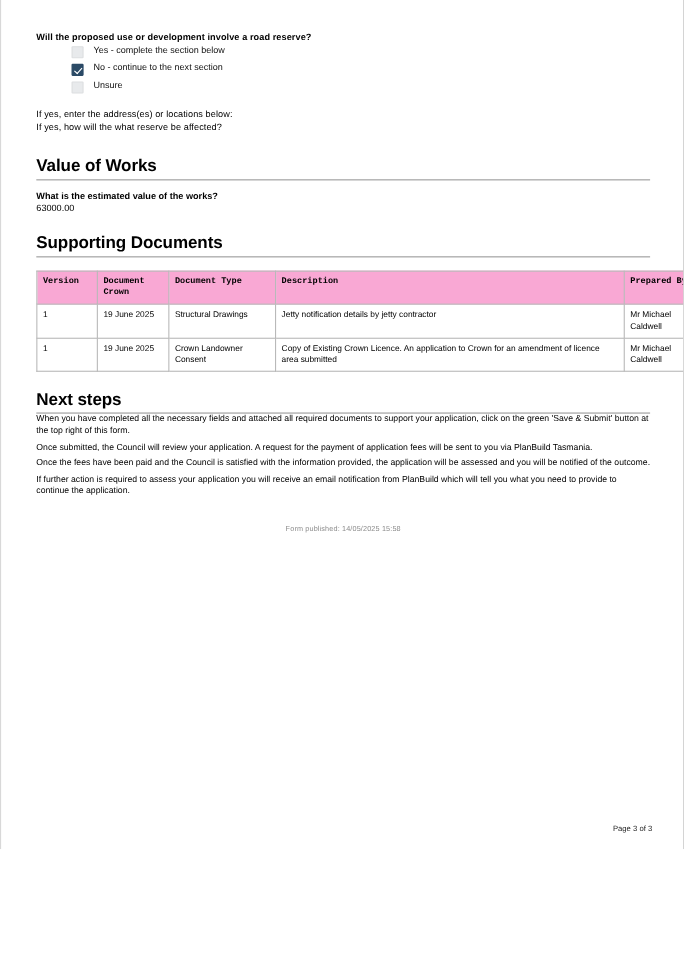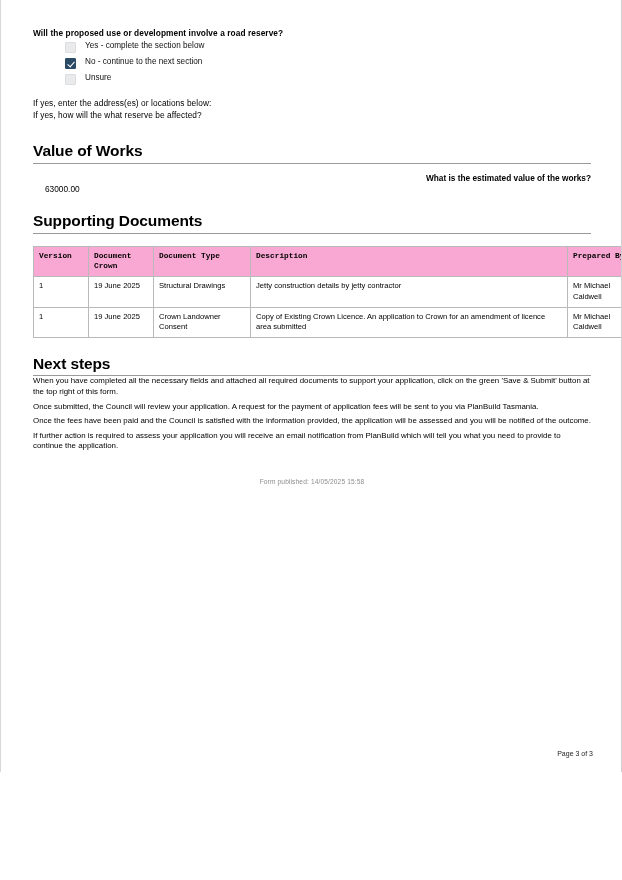--- a/index.html
+++ b/index.html
@@ -99,25 +99,24 @@
     line-height: 1.15;
   }
   .sec-spacer-lg { height: 21px; }
   .sec-spacer-md { height: 17px; }
 
   .field-label {
     font-size: 8.3px;
     font-weight: bold;
     margin: 9px 0 0 0;
     line-height: 1.3;
-    text-align: right;
   }
   .field-value {
     font-size: 8.3px;
-    margin: 1px 0 0 12px;
+    margin: 1px 0 0 0;
     line-height: 1.3;
   }
 
   
   table.docs {
     border-collapse: collapse;
     width: 557px;
     margin-top: 12px;
     table-layout: fixed;
   }
@@ -218,21 +217,21 @@
             <th class="col-type">Document Type</th>
             <th class="col-desc">Description</th>
             <th class="col-prepared">Prepared By</th>
           </tr>
         </thead>
         <tbody>
           <tr>
             <td>1</td>
             <td>19 June 2025</td>
             <td>Structural Drawings</td>
-            <td>Jetty construction details by jetty contractor</td>
+            <td>Jetty notification details by jetty contractor</td>
             <td>Mr Michael Caldwell</td>
           </tr>
           <tr>
             <td>1</td>
             <td>19 June 2025</td>
             <td>Crown Landowner Consent</td>
             <td>Copy of Existing Crown Licence. An application to Crown for an amendment of licence area submitted</td>
             <td>Mr Michael Caldwell</td>
           </tr>
         </tbody>

